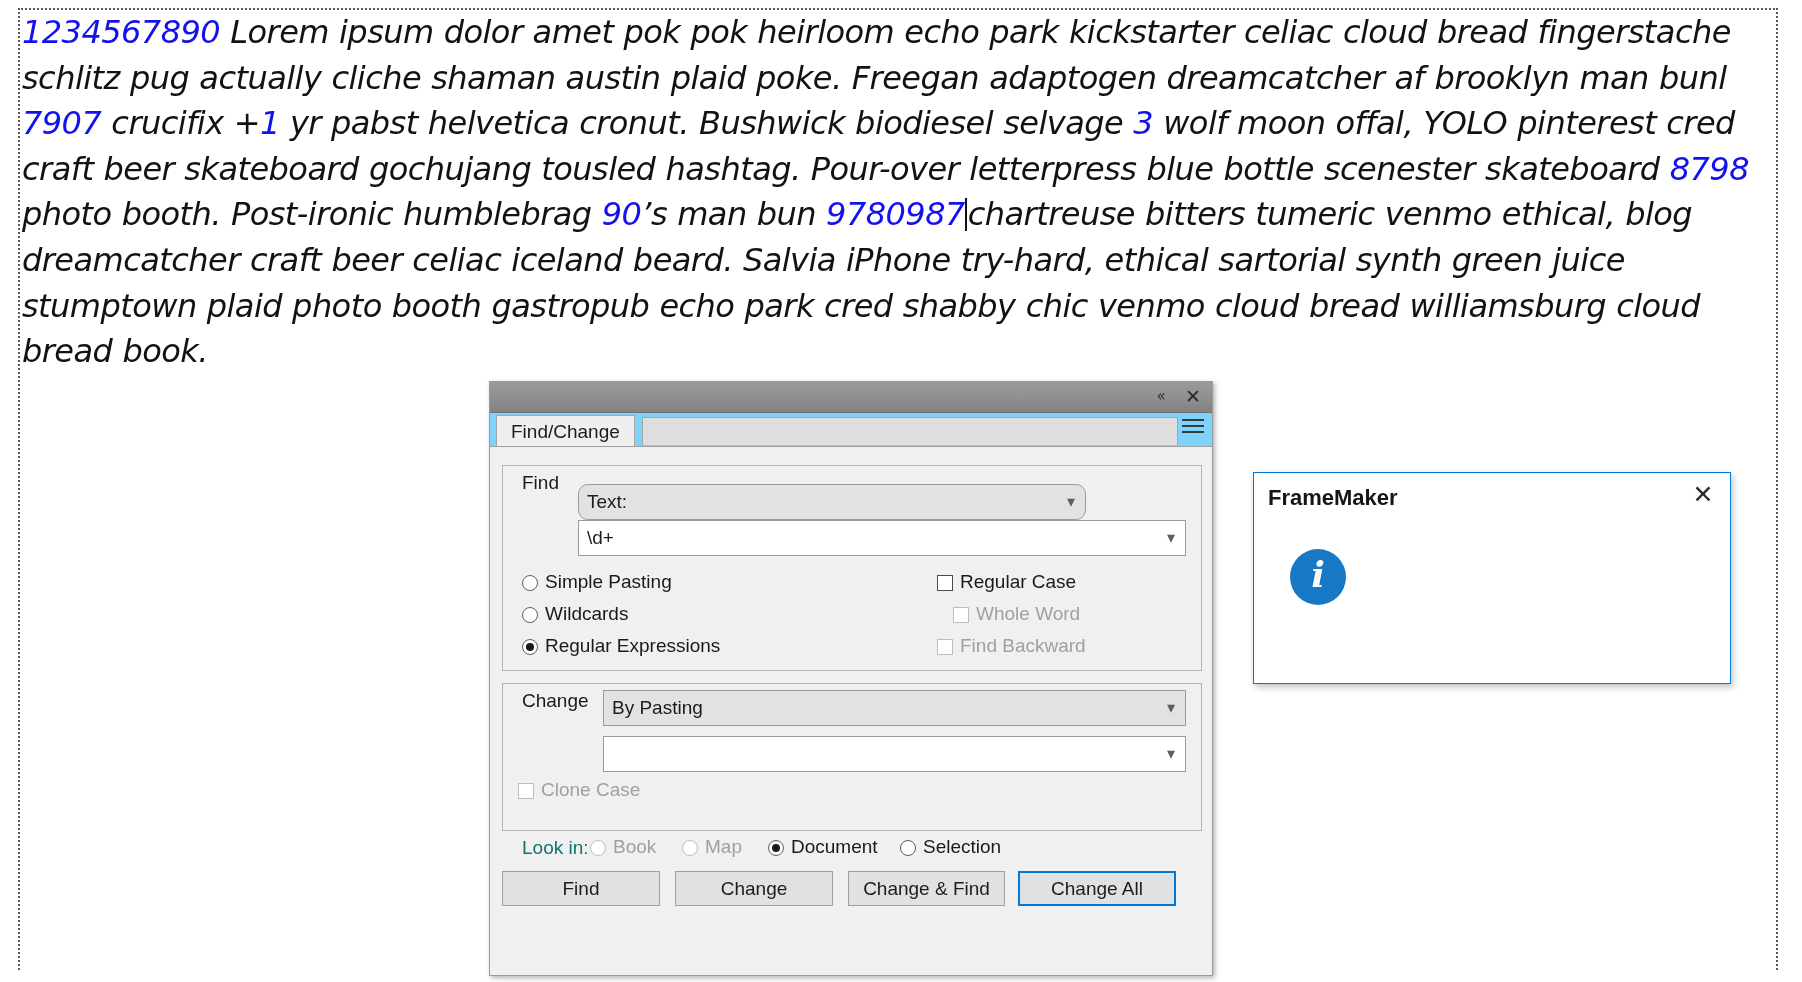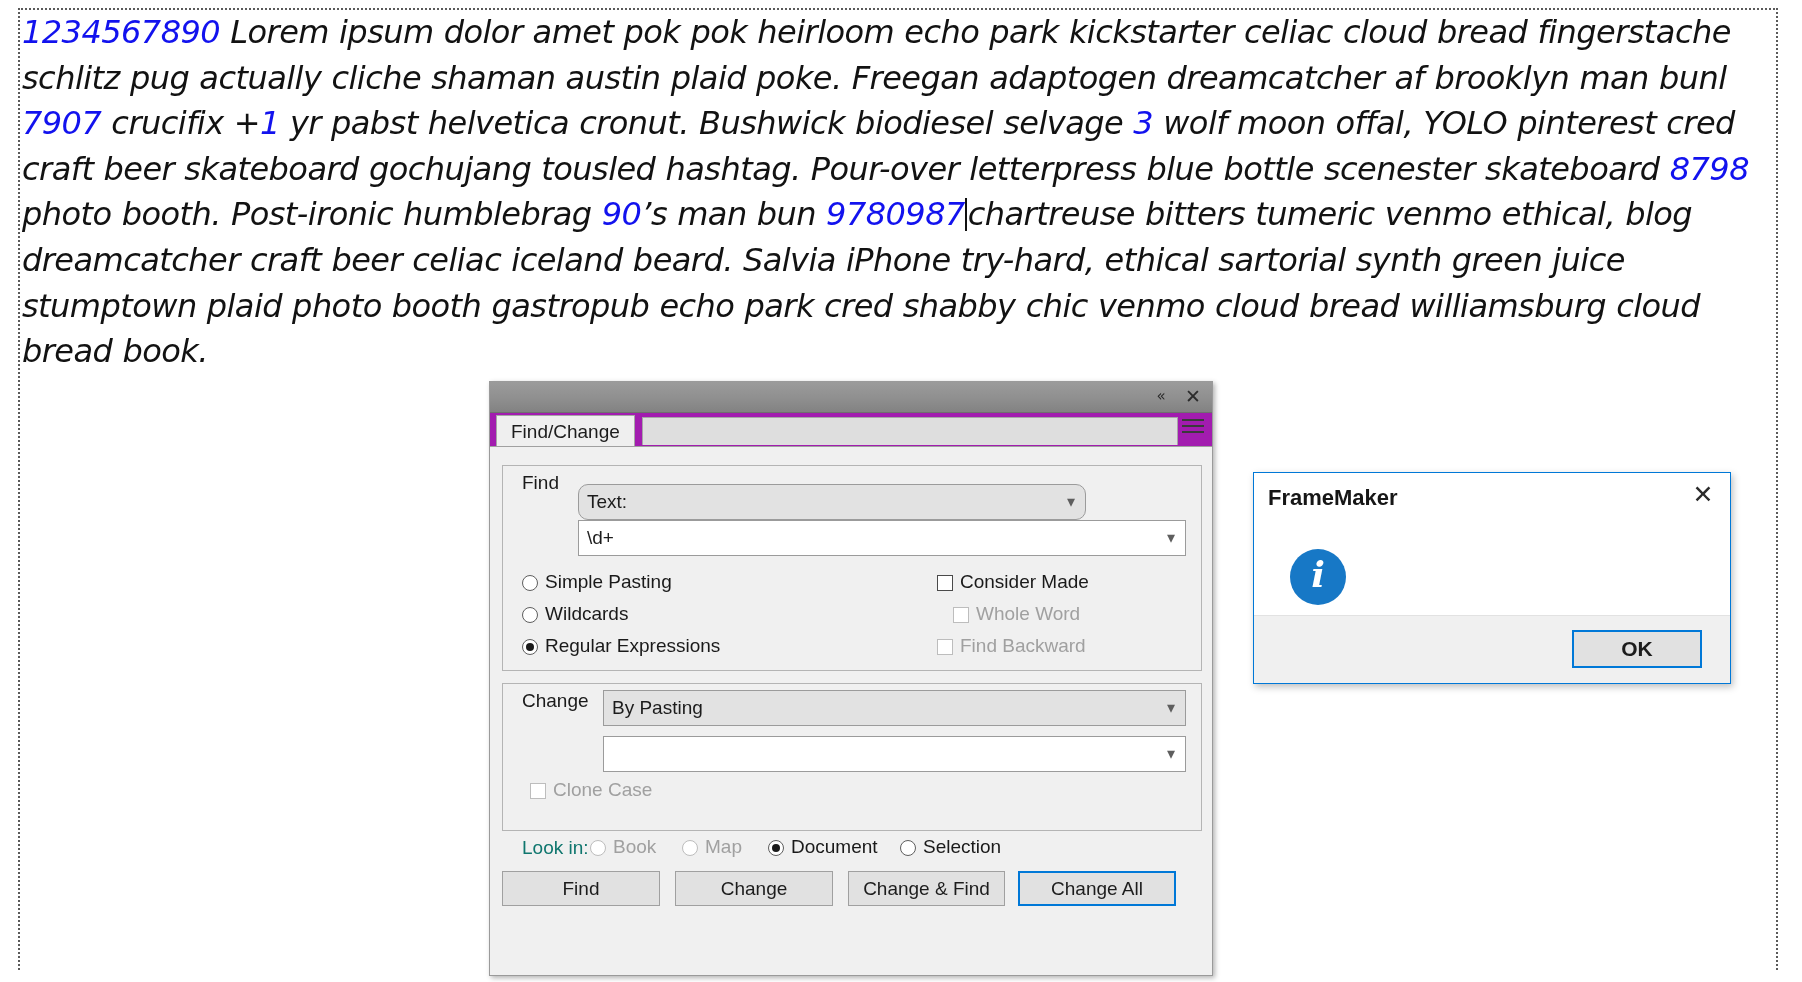--- a/index.html
+++ b/index.html
@@ -90,21 +90,21 @@
     text-align: center;
     cursor: pointer;
     font-family: "DejaVu Sans", sans-serif;
   }
   #fc-collapse { right: 40px; font-size: 15px; }
   #fc-close    { right: 8px;  font-size: 19px; font-weight: bold;}
 
   #fc-tabrow {
     position: relative;
     height: 33px;
-    background: #a21caf;
+    background: #7dd3fc;
     border-bottom: 1px solid #a0a0a0;
   }
   #fc-tab {
     position: absolute;
     left: 6px; top: 2px;
     height: 31px;
     line-height: 31px;
     padding: 0 14px;
     background: #efefef;
     border: 1px solid #a6a6a6;
@@ -353,21 +353,21 @@
       <span class="mark"></span><span>Simple Pasting</span>
     </div>
     <div class="radio" style="left:32px; top:156px;">
       <span class="mark"></span><span>Wildcards</span>
     </div>
     <div class="radio on" style="left:32px; top:188px;">
       <span class="mark"></span><span>Regular Expressions</span>
     </div>
 
     <div class="checkbox" style="left:447px; top:124px;">
-      <span class="mark"></span><span>Consider Made</span>
+      <span class="mark"></span><span>Regular Case</span>
     </div>
     <div class="checkbox disabled" style="left:447px; top:156px;margin-left:16px;">
       <span class="mark"></span><span>Whole Word</span>
     </div>
     <div class="checkbox disabled" style="left:447px; top:188px;">
       <span class="mark"></span><span>Find Backward</span>
     </div>
 
     <div class="group-box" style="left:12px; top:236px; width:700px; height:148px;"></div>
     <div class="group-label" style="left:28px; top:243px;">Change</div>
@@ -375,21 +375,21 @@
     <div class="combo" style="left:113px; top:243px; width:583px;">
       <span>By Pasting</span>
       <span class="chev">▾</span>
     </div>
 
     <div class="combo white" style="left:113px; top:289px; width:583px;">
       <span></span>
       <span class="chev">▾</span>
     </div>
 
-    <div class="checkbox disabled" style="left:28px; top:332px;margin-left:12px;">
+    <div class="checkbox disabled" style="left:28px; top:332px;">
       <span class="mark"></span><span>Clone Case</span>
     </div>
 
     <div id="lookin-label" style="left:12px; top:390px;">Look in:</div>
 
     <div class="radio disabled" style="left:100px; top:389px;">
       <span class="mark"></span><span>Book</span>
     </div>
     <div class="radio disabled" style="left:192px; top:389px;">
       <span class="mark"></span><span>Map</span>
@@ -406,16 +406,13 @@
     <div class="btn" style="left:358px; top:424px; width:157px;">Change &amp; Find</div>
     <div class="btn focus" style="left:528px; top:424px; width:158px;">Change All</div>
 
   </div>
 </div>
 
 <div id="fm-dialog">
   <div id="fm-title">FrameMaker</div>
   <div id="fm-close">✕</div>
   <div id="fm-icon"></div>
-  <div id="fm-footer">
-    <div id="fm-ok">OK</div>
-  </div>
 </div>
 
 </body></html>

